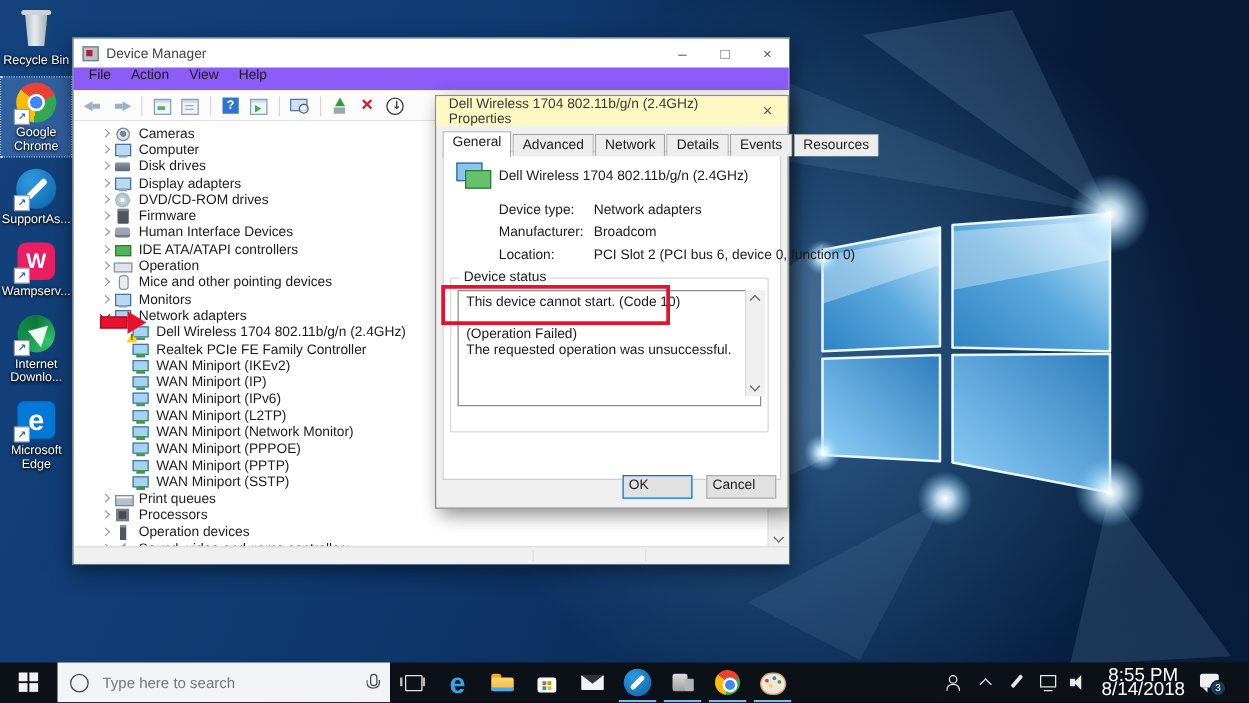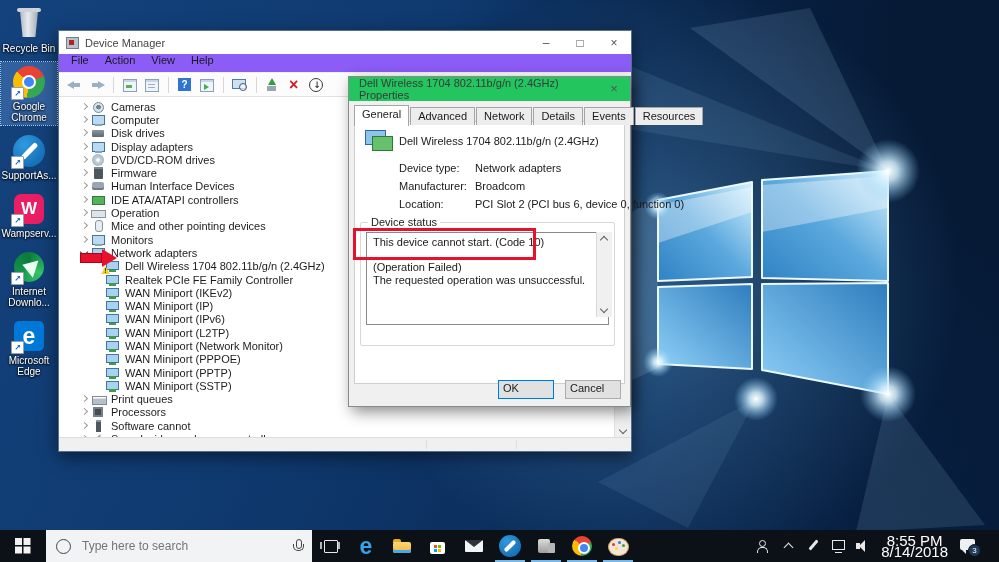--- a/index.html
+++ b/index.html
@@ -105,21 +105,21 @@
   .statusbar i{position:absolute;top:2px;bottom:2px;width:1px;background:#dedede}
 
   
   .anno-arrow{position:absolute;left:81px;top:249px;width:36px;height:18px;z-index:6}
   .anno-arrow::before{content:'';position:absolute;left:0;top:5px;width:20px;height:8px;background:#e8112d;box-shadow:0 0 0 1px #b00016}
   .anno-arrow::after{content:'';position:absolute;left:21px;top:0;border-top:9px solid transparent;border-bottom:9px solid transparent;border-left:15px solid #e8112d}
 
   
   .dlg{position:absolute;left:348px;top:76px;width:281px;height:329px;background:#f0f0f0;border:1px solid #8a8a8a;
     box-shadow:4px 5px 14px rgba(0,0,0,.45);font-size:11px;z-index:5}
-  .dlg-title{height:24px;background:#22c55e;display:flex;align-items:flex-end;padding:0 6px 0 10px;color:#3a3a3a}
+  .dlg-title{height:24px;background:#fef9c3;display:flex;align-items:flex-end;padding:0 6px 0 10px;color:#3a3a3a}
   .dlg-title .t{flex:1;font-size:11px}
   .dlg-close{width:20px;text-align:center;color:#555;font-size:13px;line-height:24px}
   .tabs{display:flex;padding:4px 0 18px 5px;position:relative;z-index:2}
   .tab{padding:2px 7px 3px;background:#ededed;border:1px solid #a5a5a5;border-bottom:none;margin-top:2px;color:#1a1a1a;border-radius:1px 1px 0 0;margin-right:1px}
   .tab.active{background:#fff;margin-top:0;padding-bottom:6px;margin-bottom:-1px}
   .panel{position:absolute;left:5px;right:5px;top:44px;height:261px;background:#fff;border:1px solid #cfcfcf}
   .dev-ico{position:absolute;left:10px;top:8px;width:30px;height:24px}
   .dev-ico::before{content:'';position:absolute;left:0;top:0;width:19px;height:13px;background:#8cc4ec;border:1px solid #33689c}
   .dev-ico::after{content:'';position:absolute;left:7px;top:6px;width:19px;height:13px;background:#67c06b;border:1px solid #2c7a3a}
   .dev-name{position:absolute;left:44px;top:13px;color:#1a1a1a}
@@ -410,21 +410,21 @@
           <span class="tlabel">Print queues</span>
         </div>
         <div class="trow">
           <span class="chev collapsed"></span>
           <span class="ti ti-processor"></span>
           <span class="tlabel">Processors</span>
         </div>
         <div class="trow">
           <span class="chev collapsed"></span>
           <span class="ti ti-software"></span>
-          <span class="tlabel">Software cannot</span>
+          <span class="tlabel">Operation devices</span>
         </div>
         <div class="trow">
           <span class="chev collapsed"></span>
           <span class="ti ti-sound"></span>
           <span class="tlabel">Sound, video and game controllers</span>
         </div>
       </div>
     <div class="vs">
         <span class="thumb"></span>
       </div>

